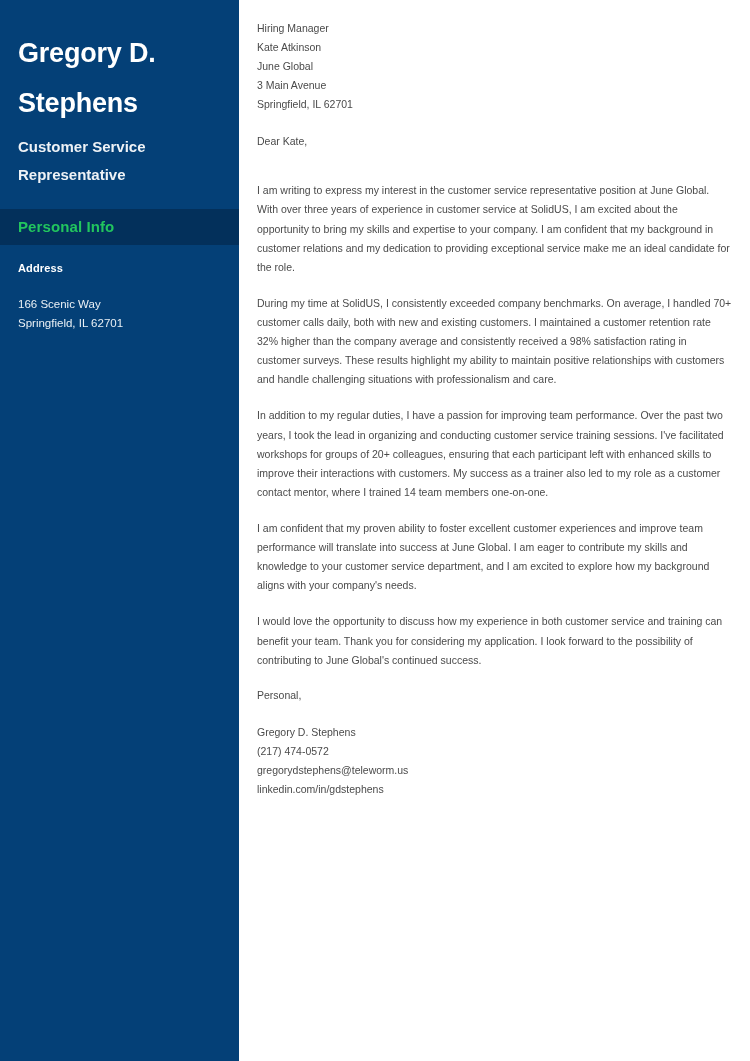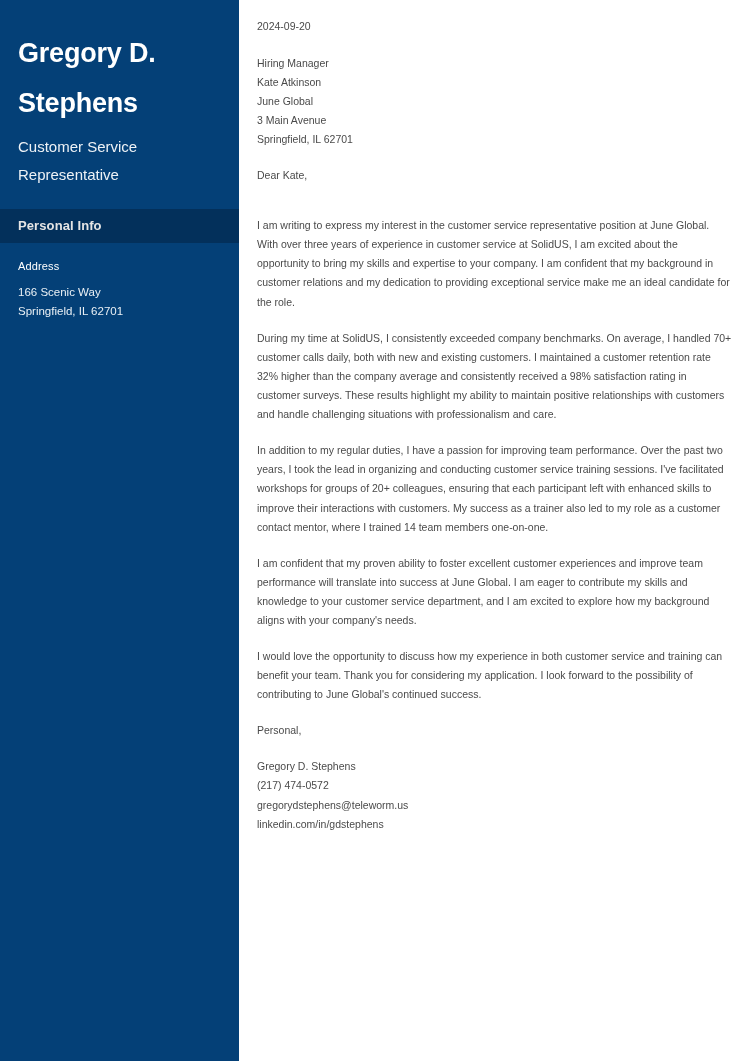--- a/index.html
+++ b/index.html
@@ -40,49 +40,49 @@
   .cand-name {
     font-size: 27px;
     font-weight: bold;
     line-height: 1.87;
     letter-spacing: -0.2px;
     color: #ffffff;
   }
 
   .cand-title {
     font-size: 15px;
-    font-weight: normal;
+    font-weight: bold;
     line-height: 1.85;
     color: #eef2f6;
     margin-top: 4px;
   }
 
   .section-band {
     margin-top: 21px;
     background: #03305b;
     padding: 9px 18px 10px 18px;
   }
 
   .section-band-title {
-    font-size: 13px;
+    font-size: 15px;
     font-weight: bold;
-    color: #e5e5e5;
+    color: #22c55e;
     letter-spacing: 0.1px;
   }
 
   .info-block {
     padding: 17px 18px 0 18px;
   }
 
   .info-label {
     font-size: 11px;
-    font-weight: normal;
+    font-weight: bold;
     color: #ffffff;
     letter-spacing: 0.15px;
-    margin-bottom: 11px;
+    margin-bottom: 21px;
   }
 
   .info-line {
     font-size: 11.5px;
     font-weight: normal;
     color: #eaf0f5;
     line-height: 1.62;
   }
 
   
@@ -156,21 +156,20 @@
     <div class="info-block">
       <div class="info-label">Address</div>
       <div class="info-line">166 Scenic Way</div>
       <div class="info-line">Springfield, IL 62701</div>
     </div>
 
   </aside>
 
   <main class="letter">
 
-    <div class="letter-date">2024-09-20</div>
 
     <div class="recipient">
       <div class="recipient-line">Hiring Manager</div>
       <div class="recipient-line">Kate Atkinson</div>
       <div class="recipient-line">June Global</div>
       <div class="recipient-line">3 Main Avenue</div>
       <div class="recipient-line">Springfield, IL 62701</div>
     </div>
 
     <div class="salutation">Dear Kate,</div>

